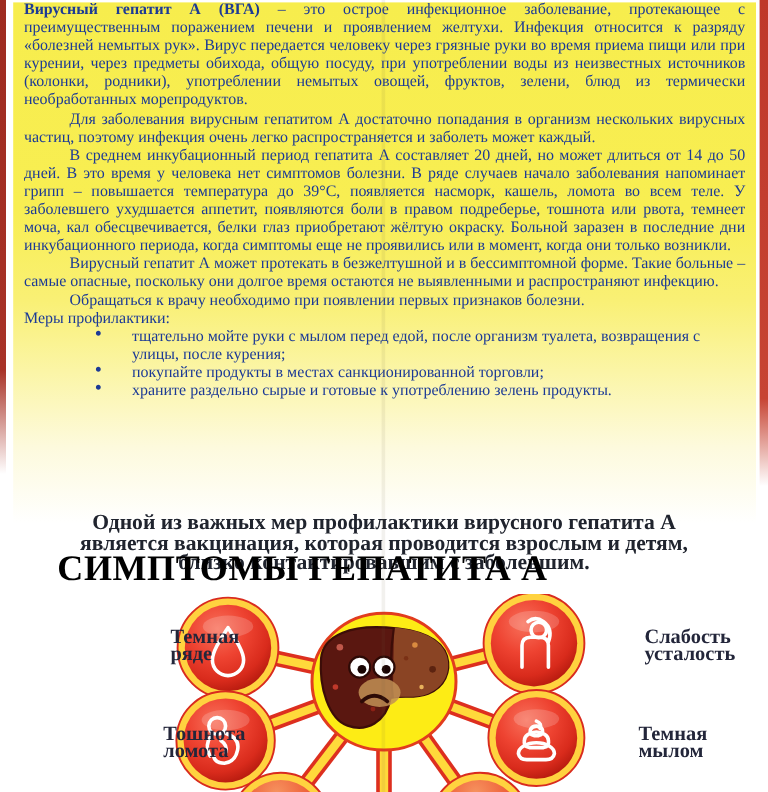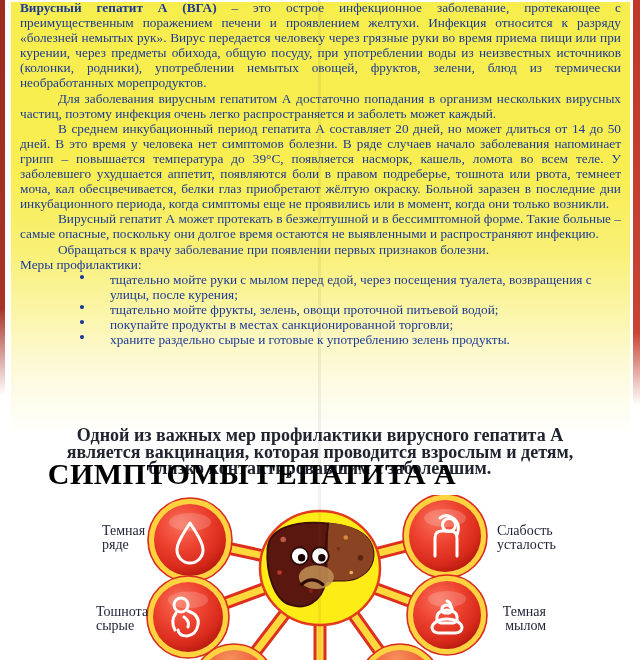--- a/index.html
+++ b/index.html
@@ -46,45 +46,45 @@
     font-size:18px;line-height:16.6px;
   }
   .title{
     position:absolute;top:457px;left:0;width:504px;margin:0;
     text-align:center;font-size:30px;font-weight:bold;color:#000000;
     letter-spacing:0.5px;
   }
   .diagram{position:absolute;left:0;top:495px;width:640px;height:165px;}
   .diagram svg{position:absolute;left:0;top:0;}
   .sym-label{
-    position:absolute;font-weight:normal;font-size:14px;line-height:13.5px;
+    position:absolute;font-weight:bold;font-size:17px;line-height:13.5px;
     color:#23263a;
+    margin-left:40px;
   }
   .lab-urine{left:102px;top:29px;}
   .lab-weak{left:497px;top:29px;}
   .lab-nausea{left:96px;top:110px;}
   .lab-stool{left:492px;top:110px;width:54px;text-align:right;}
 </style>
 </head>
 <body>
 
 <div class="yellow-panel"></div>
 <div class="edge-strip left"></div>
 <div class="edge-strip right"></div>
 
 <div class="content">
   <p><span class="lead-bold">Вирусный гепатит А (ВГА)</span><span> – это острое инфекционное заболевание, протекающее с преимущественным поражением печени и проявлением желтухи. Инфекция относится к разряду «болезней немытых рук». Вирус передается человеку через грязные руки во время приема пищи или при курении, через предметы обихода, общую посуду, при употреблении воды из неизвестных источников (колонки, родники), употреблении немытых овощей, фруктов, зелени, блюд из термически необработанных морепродуктов.</span></p>
   <p class="indent">Для заболевания вирусным гепатитом А достаточно попадания в организм нескольких вирусных частиц, поэтому инфекция очень легко распространяется и заболеть может каждый.</p>
   <p class="indent">В среднем инкубационный период гепатита А составляет 20 дней, но может длиться от 14 до 50 дней. В это время у человека нет симптомов болезни. В ряде случаев начало заболевания напоминает грипп – повышается температура до 39°С, появляется насморк, кашель, ломота во всем теле. У заболевшего ухудшается аппетит, появляются боли в правом подреберье, тошнота или рвота, темнеет моча, кал обесцвечивается, белки глаз приобретают жёлтую окраску. Больной заразен в последние дни инкубационного периода, когда симптомы еще не проявились или в момент, когда они только возникли.</p>
   <p class="indent">Вирусный гепатит А может протекать в безжелтушной и в бессимптомной форме. Такие больные – самые опасные, поскольку они долгое время остаются не выявленными и распространяют инфекцию.</p>
-  <p class="indent">Обращаться к врачу заболевание при появлении первых признаков болезни.</p>
+  <p class="indent">Обращаться к врачу необходимо при появлении первых признаков болезни.</p>
   <p class="prevention-heading">Меры профилактики:</p>
   <ul class="bullets">
-    <li>тщательно мойте руки с мылом перед едой, через посещения туалета, возвращения с улицы, после курения;</li>
-    <li>тщательно мойте фрукты, зелень, овощи проточной питьевой водой;</li>
+    <li>тщательно мойте руки с мылом перед едой, после организм туалета, возвращения с улицы, после курения;</li>
     <li>покупайте продукты в местах санкционированной торговли;</li>
     <li>храните раздельно сырые и готовые к употреблению зелень продукты.</li>
   </ul>
 </div>
 
 <div class="vacc-note">Одной из важных мер профилактики вирусного гепатита А является вакцинация, которая проводится взрослым и детям, близко контактировавшим с заболевшим.</div>
 
 <h1 class="title">СИМПТОМЫ ГЕПАТИТА А</h1>
 
 <div class="diagram">
@@ -203,21 +203,21 @@
   <div class="sym-label lab-urine">
     <div>Темная</div>
     <div>ряде</div>
   </div>
   <div class="sym-label lab-weak">
     <div>Слабость</div>
     <div>усталость</div>
   </div>
   <div class="sym-label lab-nausea">
     <div>Тошнота</div>
-    <div>сырые</div>
+    <div>ломота</div>
   </div>
   <div class="sym-label lab-stool">
     <div>Темная</div>
     <div>мылом</div>
   </div>
 </div>
 
 <div class="fold-line"></div>
 
 </body></html>

